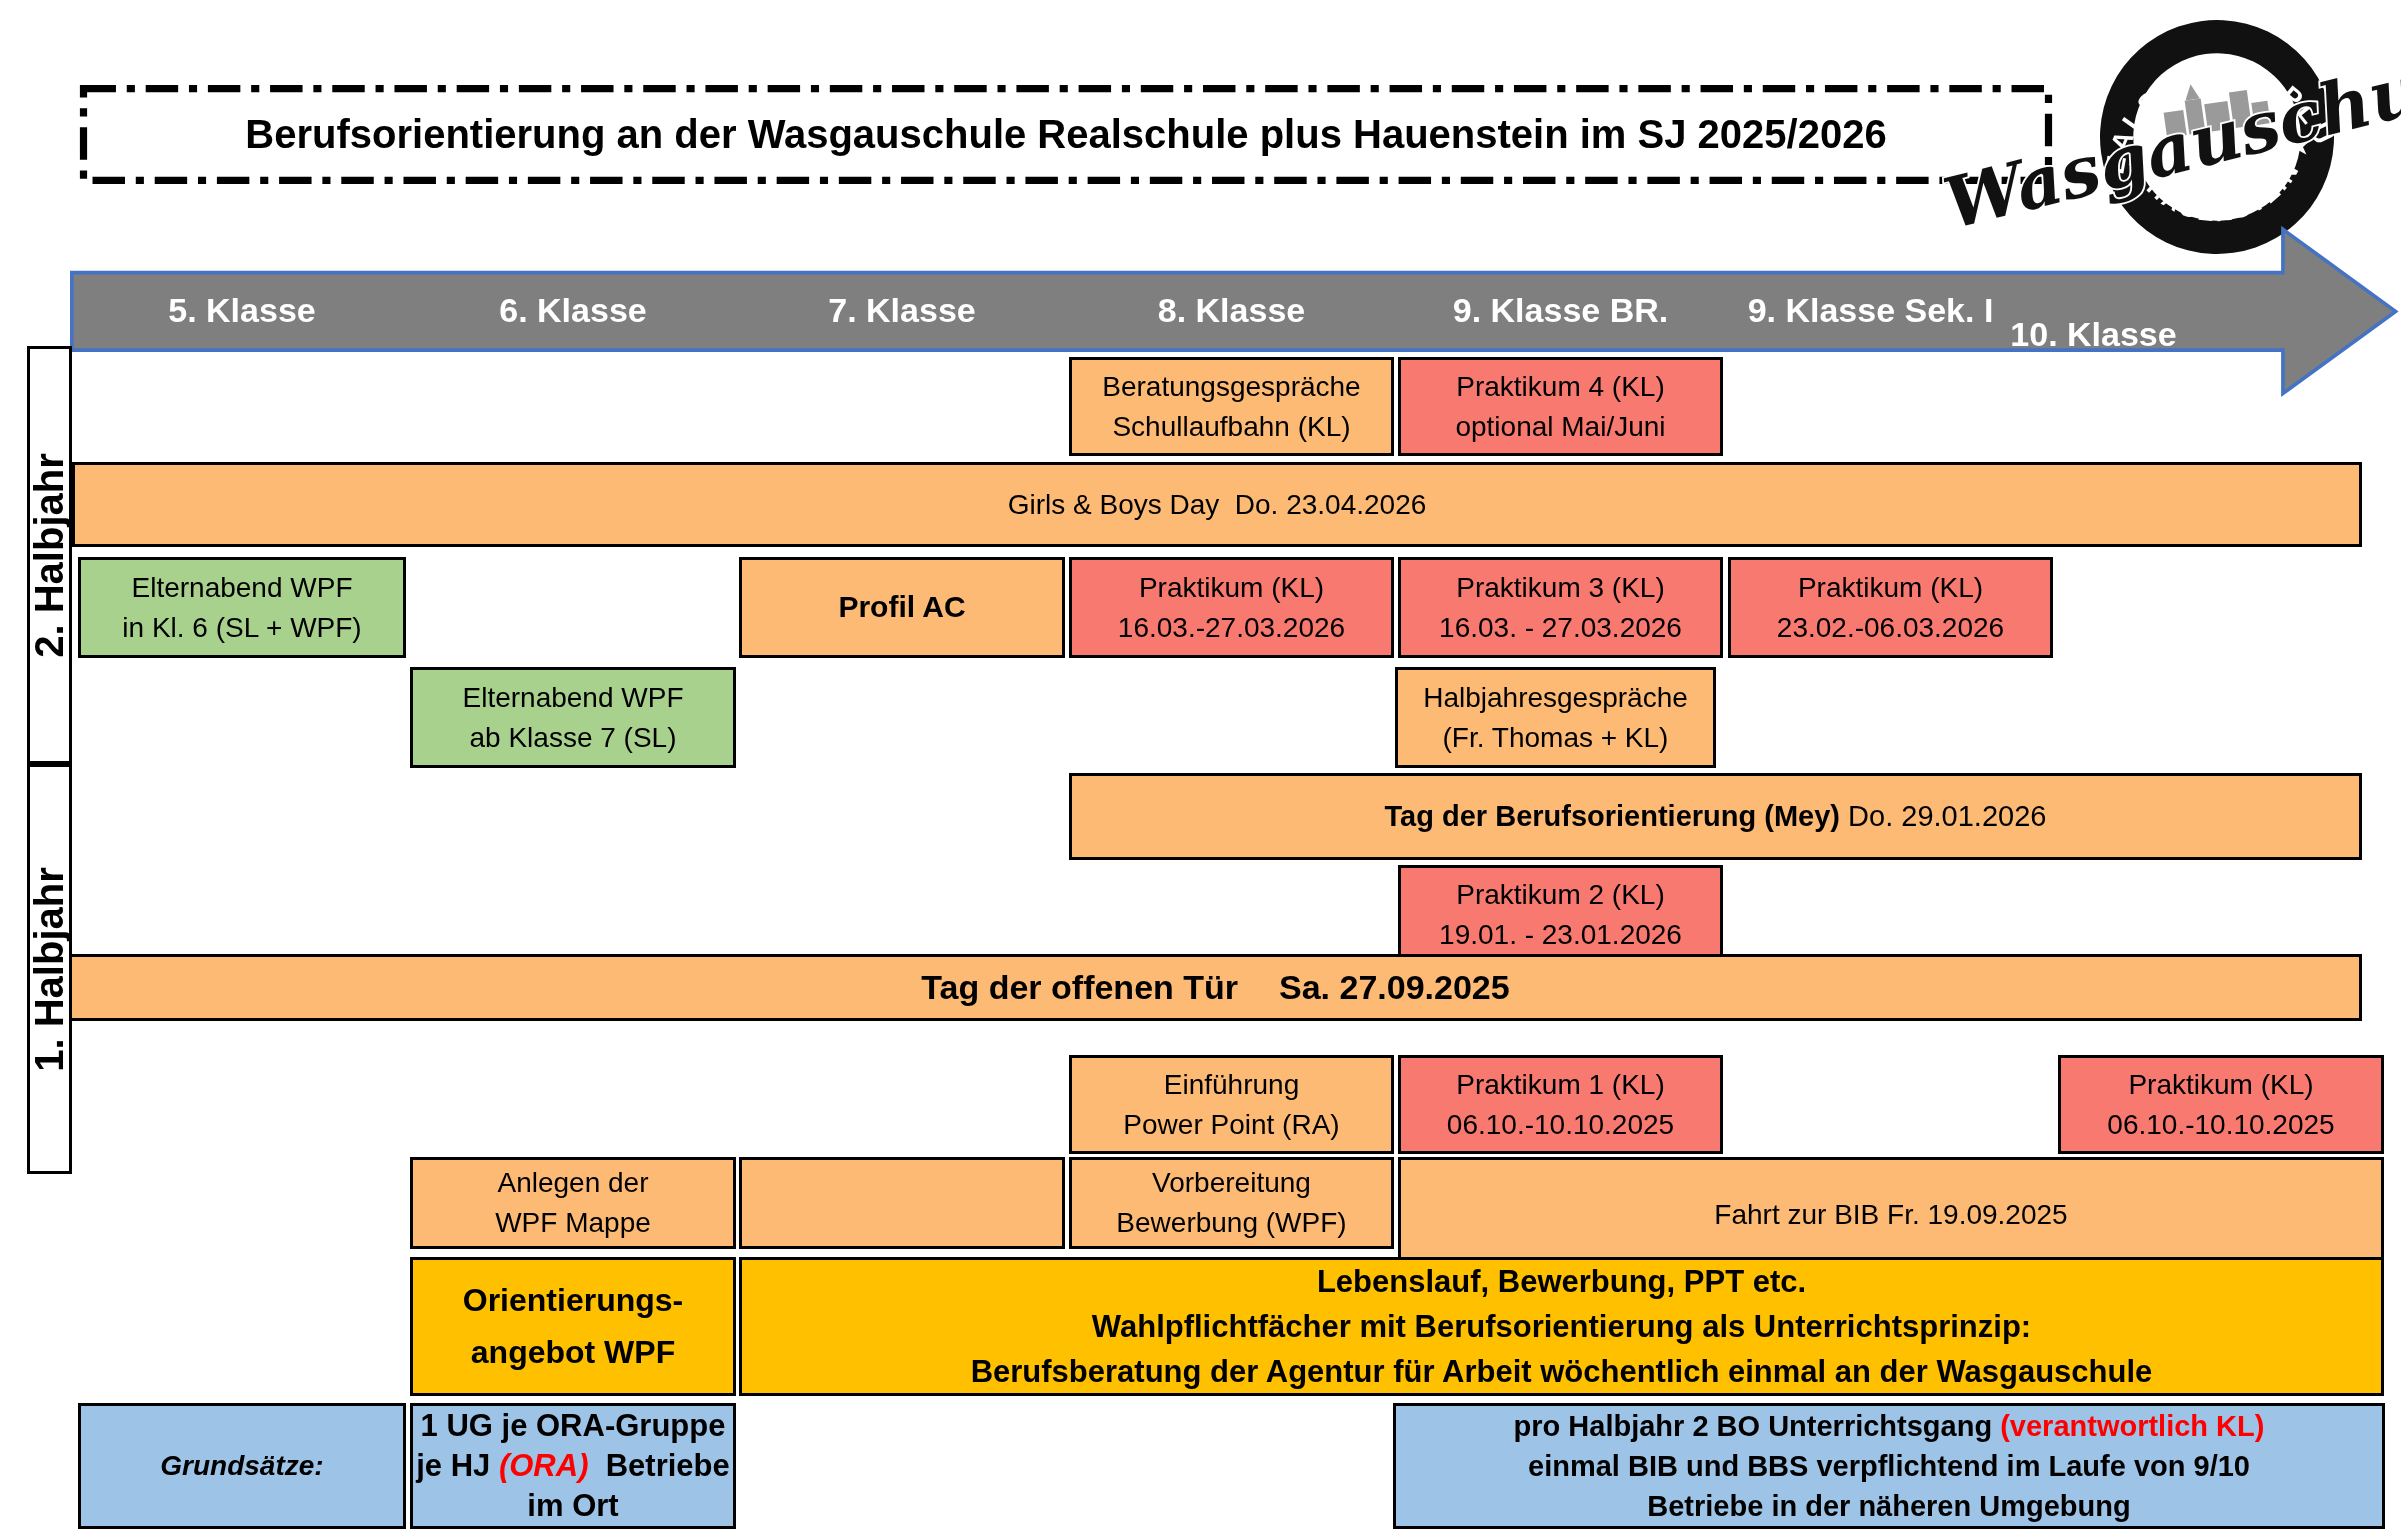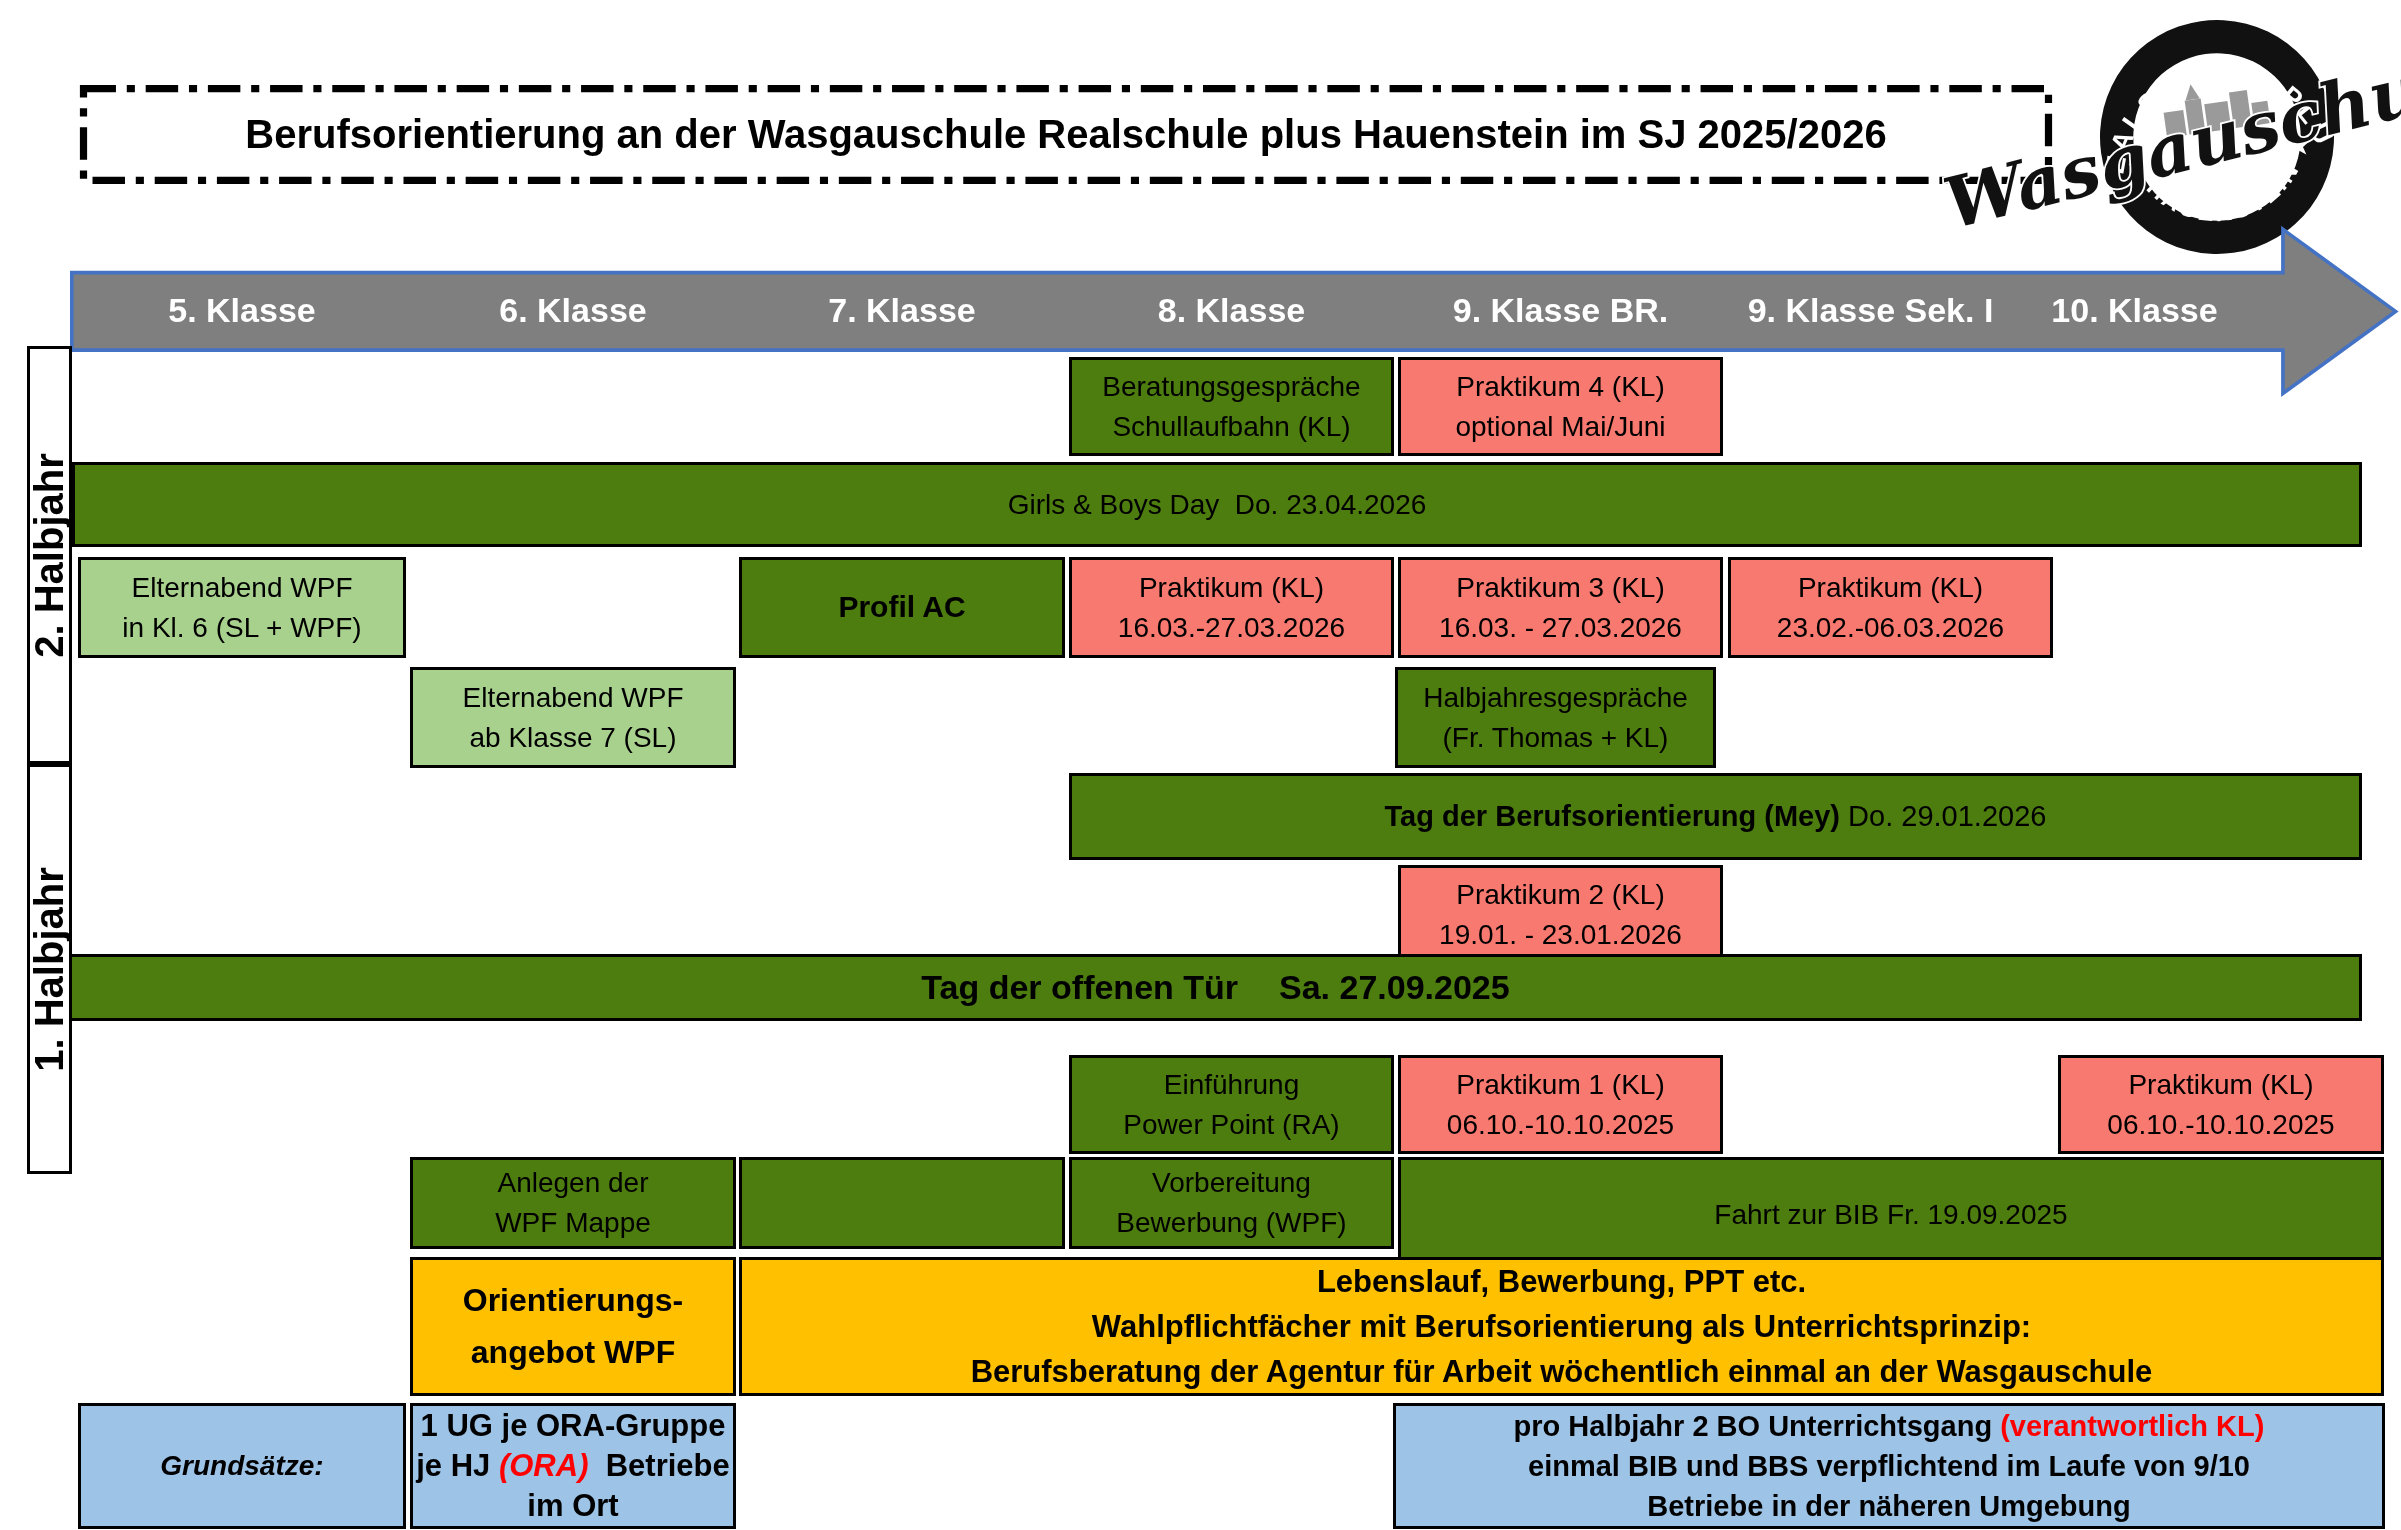--- a/index.html
+++ b/index.html
@@ -1,21 +1,21 @@
 <!DOCTYPE html>
 <html style="--red: #F8796F; --green: #A9D18E; --orange: #FFC000; --blue: #9DC3E6; --gray: #7F7F7F; --arrow_border: #4472C4; --accent_red: #FF0000;font-size:14.4px"><head>
 <meta charset="utf-8">
 <style>
   html,body { margin:0; padding:0; background:#fff; }
   #canvas {
     position:relative; width:2401px; height:1531px; background:#fff;
     font-family:"Liberation Sans", sans-serif; color:#000; overflow:hidden;
   }
   .box {
-    position:absolute; box-sizing:border-box; border:3.6px solid #000; background:#4d7c0f;
+    position:absolute; box-sizing:border-box; border:3.6px solid #000; background:#fdba74;
     display:flex; flex-direction:column; justify-content:center; align-items:center;
     text-align:center; font-size:28px; line-height:1.42;
   }
   .ln { display:block; }
   .inline-row { display:block; white-space:pre; }
   .red    { background:var(--red); }
   .green  { background:var(--green); }
   .orange { background:var(--orange); }
   .blue   { background:var(--blue); }
   .bold   { font-weight:bold; }
@@ -116,21 +116,21 @@
 
   <svg id="arrow-svg" viewBox="0 0 2586 196">
     <polygon points="2,56 2455,56 2455,8 2580,99 2455,190 2455,142 2,142" fill="var(--gray)" stroke="var(--arrow_border)" stroke-width="4"></polygon>
   </svg>
   <div class="hdr" style="left:78px;  width:328px;">5. Klasse</div>
   <div class="hdr" style="left:410px; width:326px;">6. Klasse</div>
   <div class="hdr" style="left:739px; width:326px;">7. Klasse</div>
   <div class="hdr" style="left:1069px;width:325px;">8. Klasse</div>
   <div class="hdr" style="left:1398px;width:325px;">9. Klasse BR.</div>
   <div class="hdr" style="left:1708px;width:325px;">9. Klasse Sek. I</div>
-  <div class="hdr" style="left:1972px;width:325px;">10. Klasse</div>
+  <div class="hdr" style="left:1931px;width:325px;margin-top:24px;">10. Klasse</div>
 
   <div class="vlabel" style="top:346px; height:418px;">
     <span>2. Halbjahr</span>
   </div>
   <div class="vlabel" style="top:764px; height:410px;">
     <span>1. Halbjahr</span>
   </div>
 
   <div class="box" id="b-beratung">
     <span class="ln">Beratungsgespräche</span>

